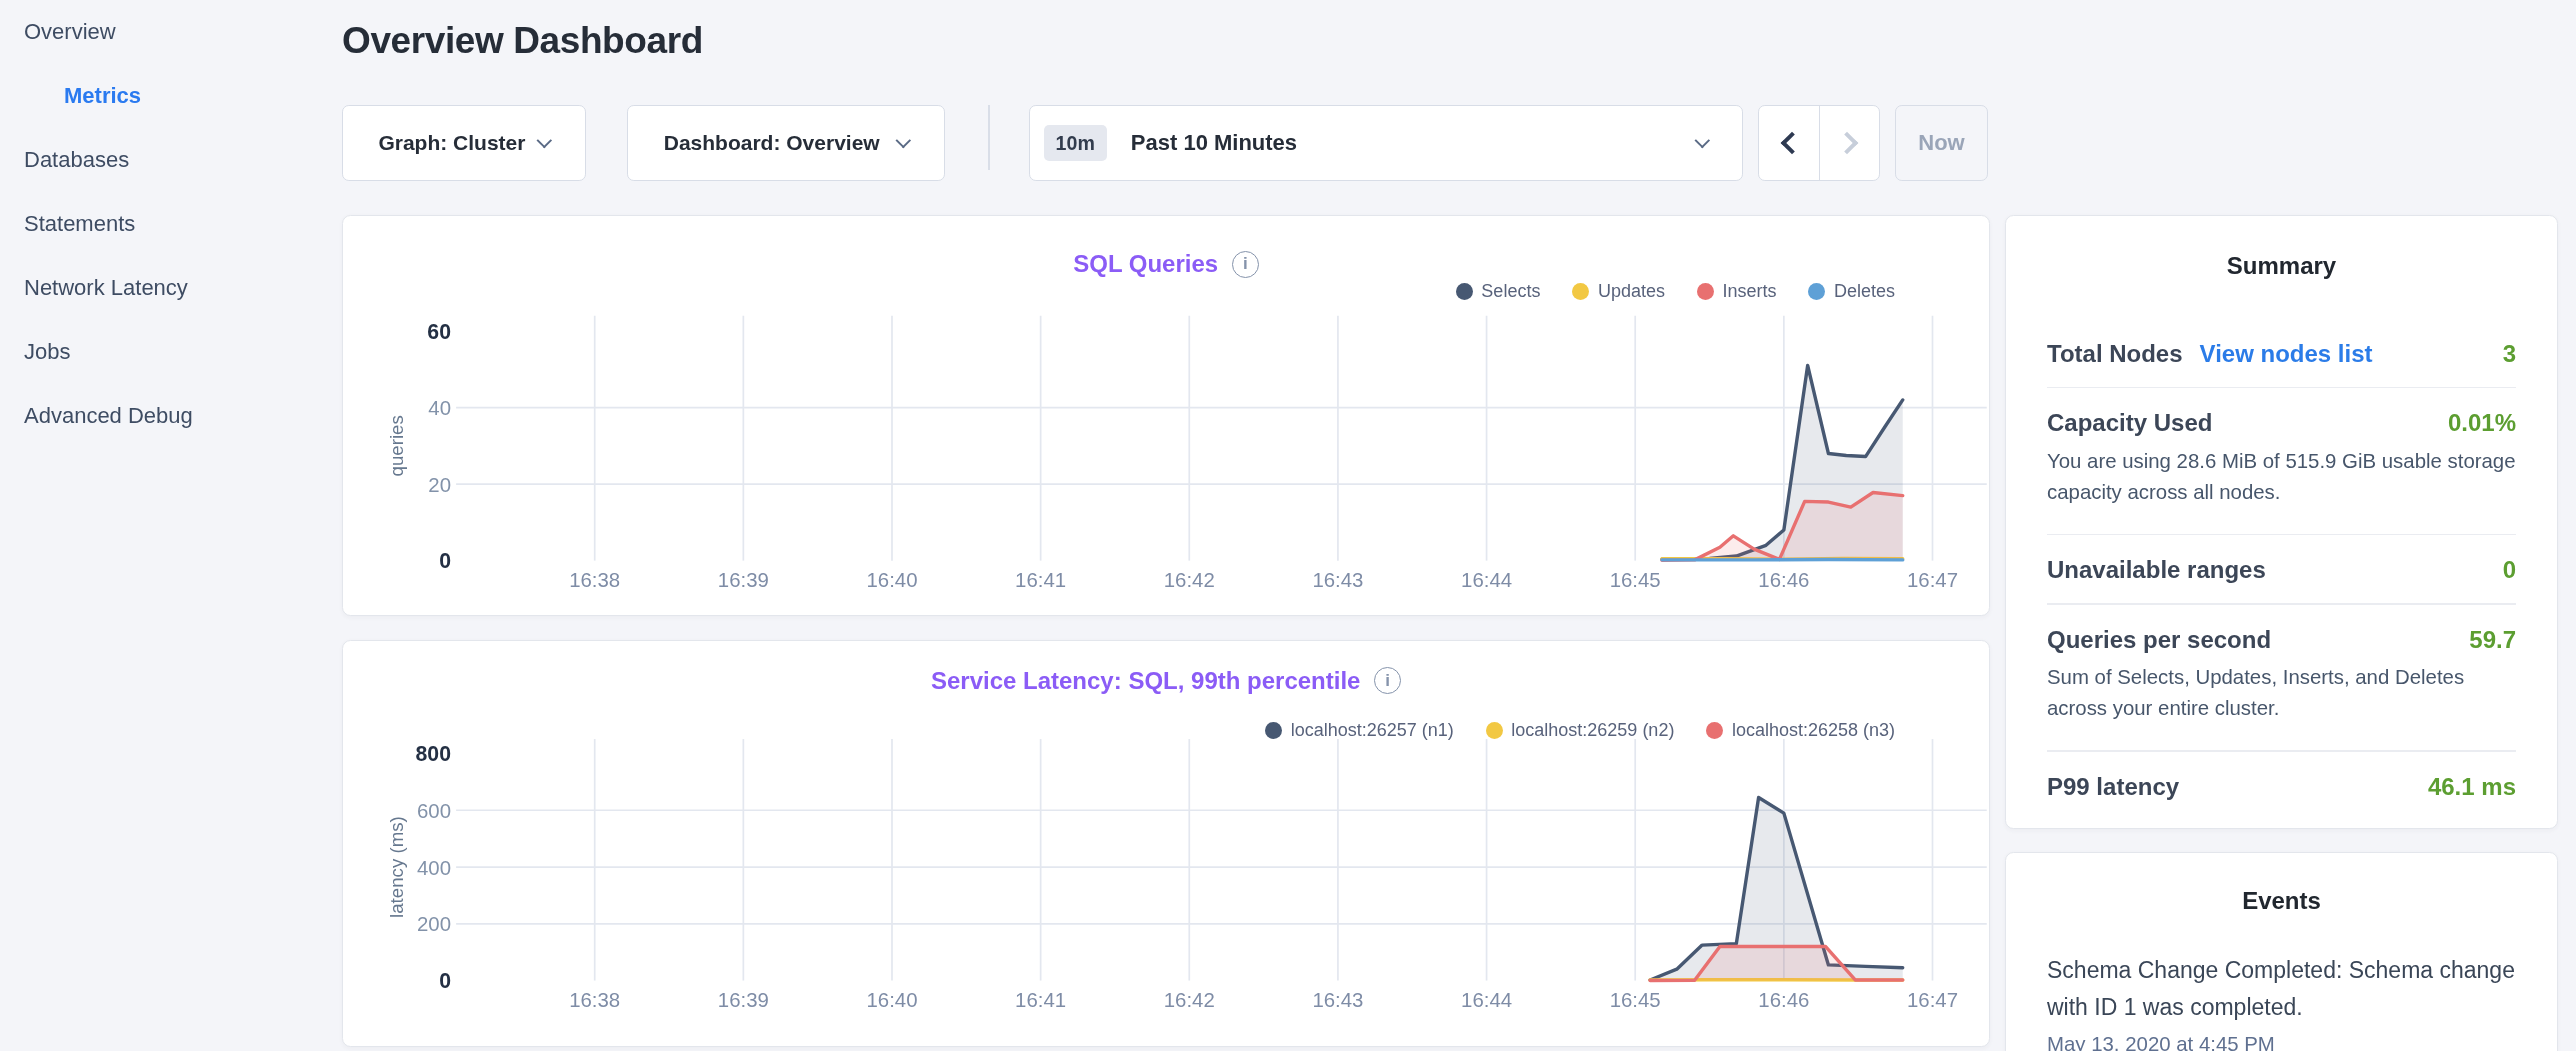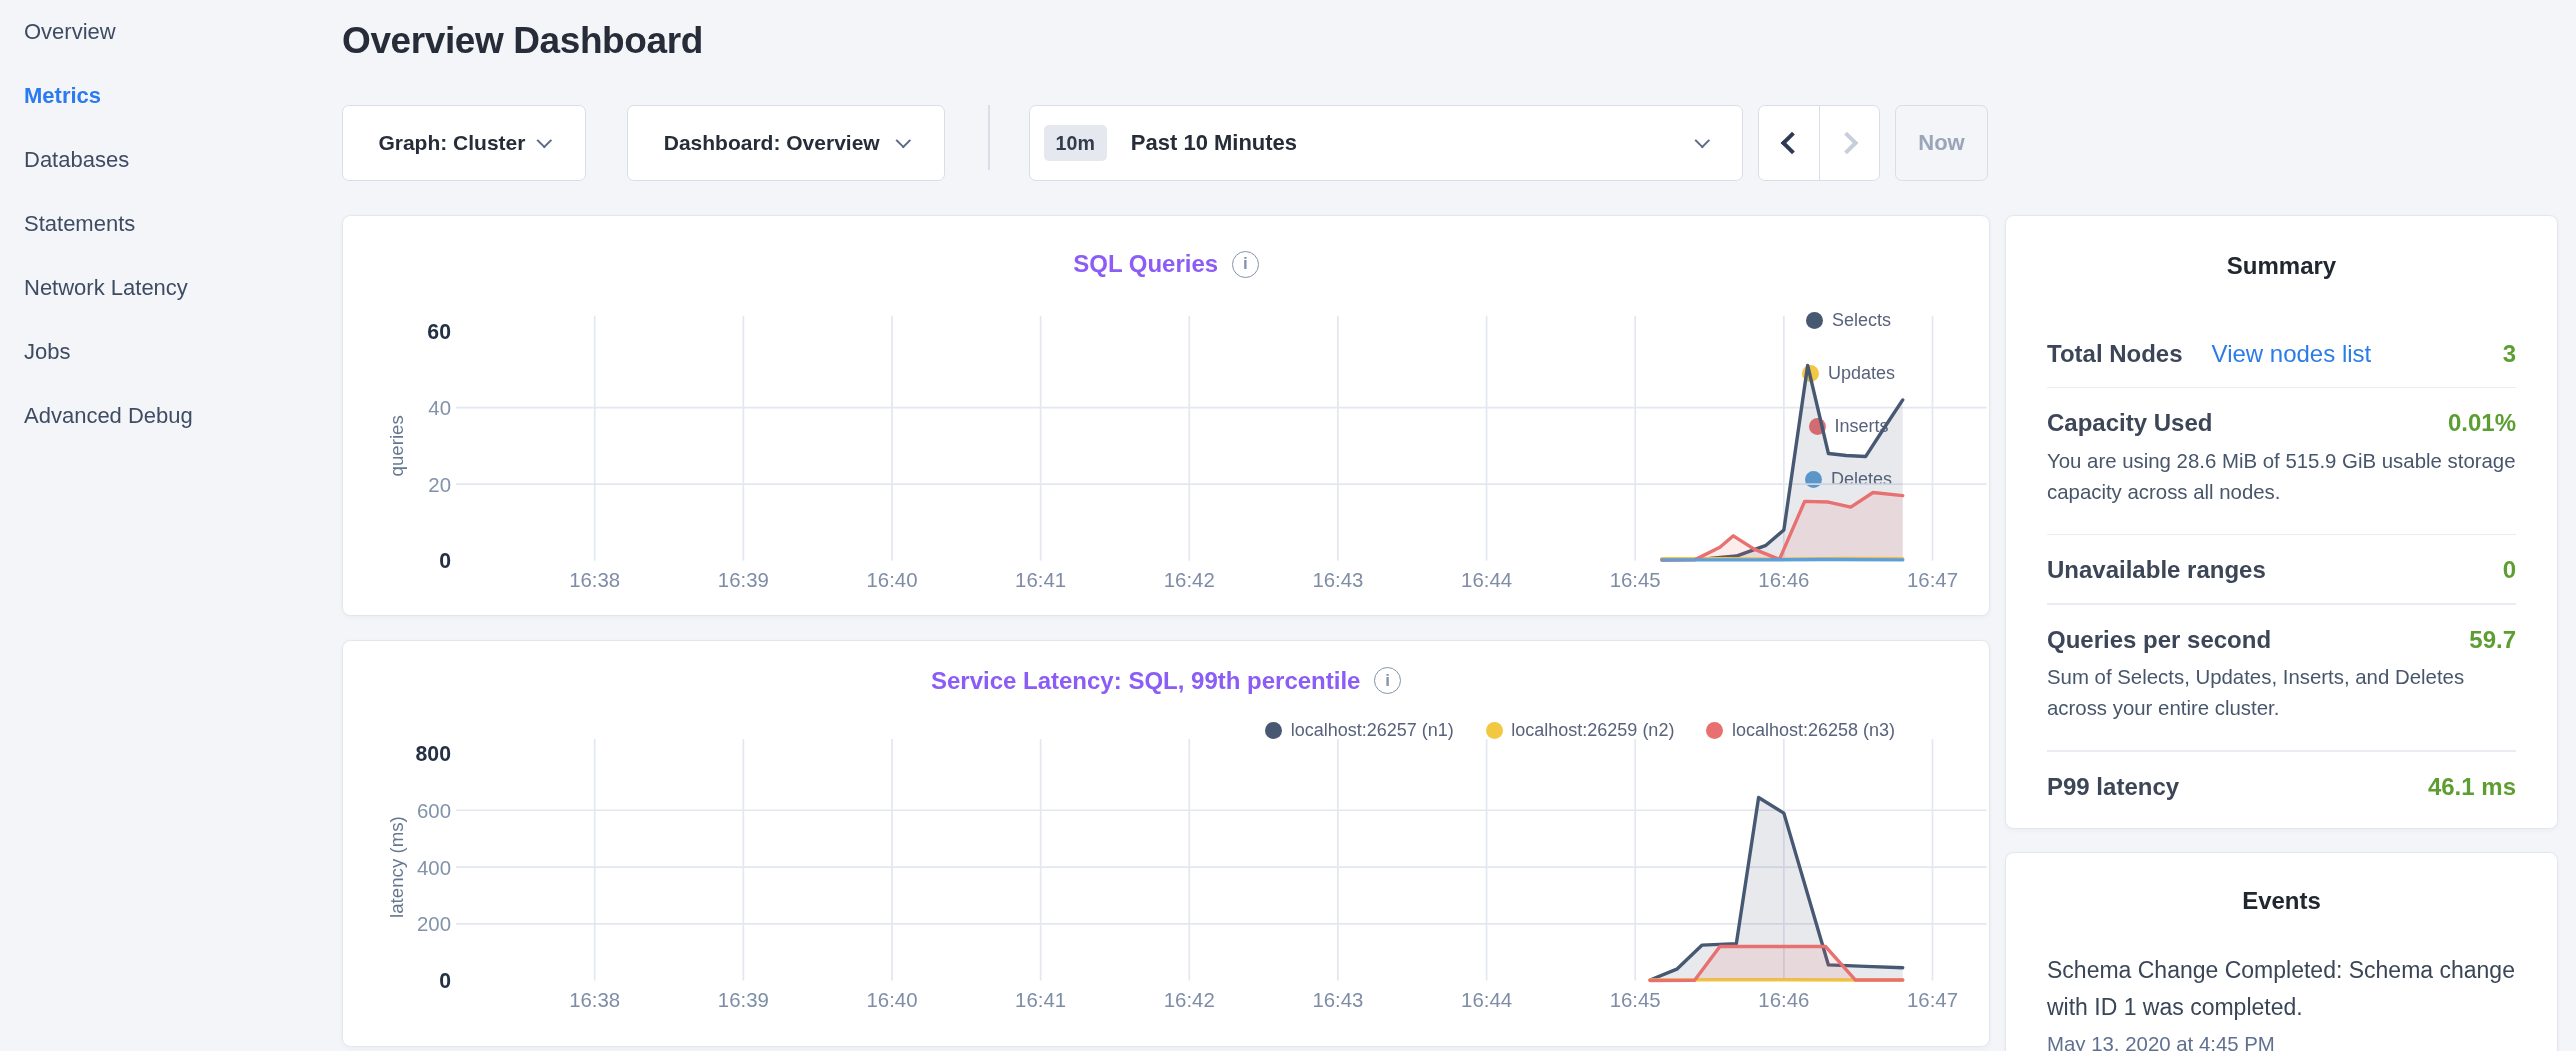--- a/index.html
+++ b/index.html
@@ -4,21 +4,21 @@
 <style>
   * { margin:0; padding:0; box-sizing:border-box; }
   html,body { width:2576px; height:1051px; }
   .page {
     position:relative; width:2576px; height:1051px; overflow:hidden;
     background:#F4F5F9; font-family:"Liberation Sans", sans-serif; color:#3E4C63;
   }
   
   .sidebar { position:absolute; left:0; top:0; width:340px; height:100%; padding-top:0; }
   .nav-item { height:64px; line-height:64px; padding-left:24px; font-size:22px; color:#3E4C63; cursor:pointer; }
-  .nav-item.active { color:#2A7AF0; font-weight:700; }
+  .nav-item.active { color:#2A7AF0; font-weight:700;margin-left:40px; }
   
   .page-title { position:absolute; left:342px; top:20.4px; font-size:37px; font-weight:600; color:#262D38; letter-spacing:-0.4px; }
   .btnbox { background:#fff; border:1.7px solid #D8DDE7; border-radius:6.8px; position:absolute; top:105px; height:76px; display:flex; align-items:center; justify-content:center; cursor:pointer; }
   .dd-label { font-size:21px; font-weight:700; color:#262D38; }
   .chev { display:inline-block; border:solid #5A6A85; border-width:0 2.6px 2.6px 0; padding:4.3px; }
   .chev.down { transform:rotate(45deg); margin-top:-5.1px; }
   .dd-graph { left:342px; width:244px; gap:13.6px; }
   .dd-dashboard { left:627px; width:318px; gap:18px; }
   .vdivider { position:absolute; left:988px; top:105px; width:1.7px; height:65px; background:#D9DEE8; }
   .time-select { left:1029px; width:714px; justify-content:flex-start; padding:0 34px 0 13.6px; }
@@ -35,33 +35,33 @@
   .card { position:absolute; background:#fff; border:1.7px solid #E3E6EC; border-radius:8.5px; box-shadow:0 1.7px 4.3px rgba(40,50,70,.04); }
   .chart-card1 { left:342px; top:215px; width:1648px; height:401px; }
   .chart-card2 { left:342px; top:640px; width:1648px; height:407px; }
   .chart-title-row { position:absolute; left:0; width:100%; display:flex; align-items:center; justify-content:center; gap:13.6px; }
   .chart-card1 .chart-title-row { top:34px; }
   .chart-card2 .chart-title-row { top:25.5px; }
   .chart-title { font-size:24px; font-weight:700; color:#8b5cf6; }
   .info-icon { width:27px; height:27px; border:1.7px solid #8593AB; border-radius:50%; color:#8593AB;
                font-size:17px; font-weight:700; display:flex; align-items:center; justify-content:center; cursor:pointer; }
   .legend { position:absolute; right:94px; display:flex; align-items:center; gap:32px; }
-  .chart-card1 .legend { top:94px;flex-direction:column; }
+  .chart-card1 .legend { top:65px; }
   .chart-card2 .legend { top:79px; }
   .legend-item { display:flex; align-items:center; gap:8.5px; font-size:18px; color:#58627B; }
   .legend-dot { width:17px; height:17px; border-radius:50%; }
   .chart-svg { position:absolute; left:0; top:0; }
   
   .summary-card { left:2005px; top:215px; width:553px; height:614px; padding:36px 41px 0; }
   .events-card  { left:2005px; top:852px; width:553px; height:219px; padding:34px 41px 0; }
   .panel-title { text-align:center; font-size:24px; font-weight:700; color:#21272F; }
   .sum-rows { margin-top:39px; }
   .sum-row { display:flex; align-items:baseline; justify-content:space-between; padding:21px 0 6.8px; }
   .sum-label { font-size:24px; font-weight:700; color:#3C4657;text-align:right; }
-  .sum-link { font-size:24px; font-weight:400; color:#2B7CE8; margin-left:29px; cursor:pointer; }
+  .sum-link { font-size:24px; font-weight:700; color:#2B7CE8; margin-left:17px; cursor:pointer; }
   .sum-value { font-size:24px; font-weight:700; color:#5C9E31; margin-left:auto; }
   .sum-desc { font-size:20.4px; color:#47566B; line-height:31px; padding:1.7px 0 13.6px; }
   .sum-divider { height:1.7px; background:#EAECF1; margin:12px 0 0; }
   .sum-row + .sum-divider, .sum-desc + .sum-divider { margin-top:12px; }
   .event-msg { margin-top:37px; font-size:23px; color:#3A4657; line-height:37px; }
   .event-time { margin-top:6.8px; font-size:20.4px; color:#5F7090; }
 </style>
 </head>
 <body>
 

